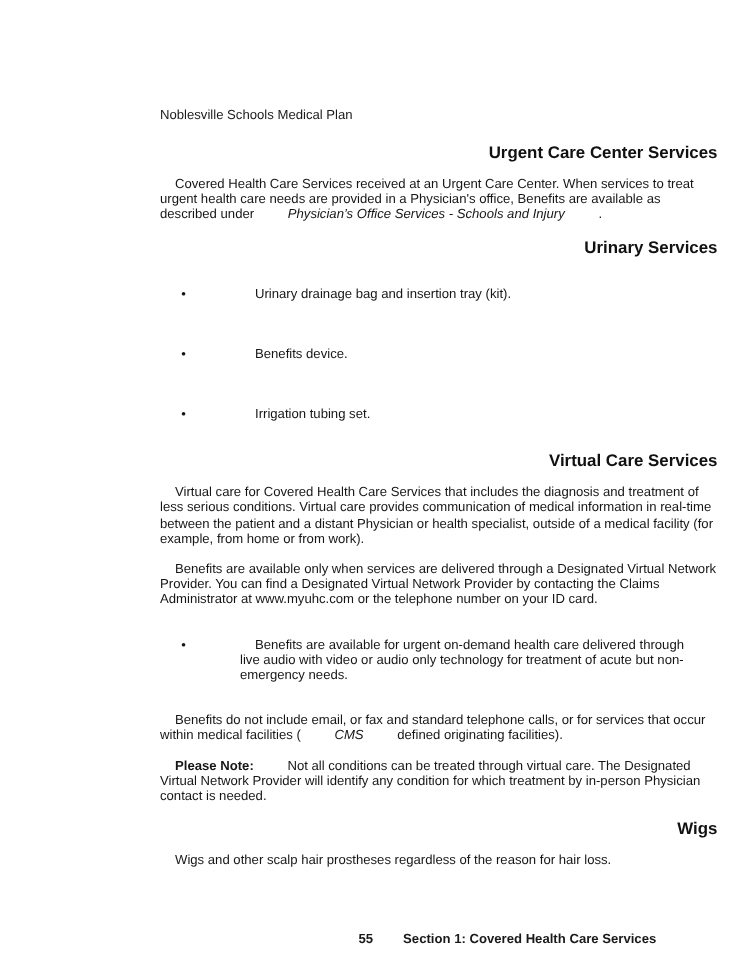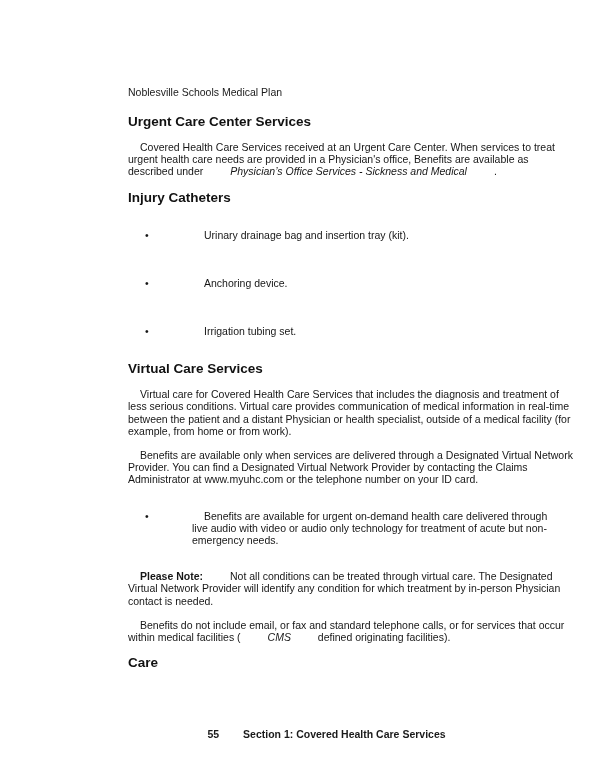--- a/index.html
+++ b/index.html
@@ -15,70 +15,70 @@
 
   .page-header {
     position: absolute; top: 38px; left: 68px; right: 63px;
     font-size: 10.5px; line-height: 12px; color: #1a1a1a;
   }
 
   .content { position: absolute; top: 54px; left: 68px; width: 470px; }
 
   .heading {
     font-size: 13.5px; font-weight: bold; color: #111;
-    margin-top: 12px; margin-bottom: 4px;
+    margin-top: 12px; margin-bottom: 4px; text-align: right;
   }
   .para {
     font-size: 10.5px; line-height: 12.2px; margin-bottom: 7px; color: #161616;
   }
   .bullet {
     display: flex; font-size: 10.5px; line-height: 12.2px; margin-bottom: 8px;
   }
   .bullet-glyph { flex: 0 0 28px; width: 28px; padding-left: 5px; }
   .bullet-text { flex: 1; }
 
   span.normal { font-style: normal; font-weight: inherit; }
   span.italic { font-style: italic; }
   span.bold   { font-weight: bold; }
 
   .page-footer {
-    position: absolute; top: 668px; left: 68px; right: 63px;
-    display: flex; justify-content: center; align-items: baseline;
+    position: absolute; top: 685px; left: 68px; right: 63px;
+    display: flex; justify-content: flex-end; align-items: baseline;
     font-size: 10.5px; font-weight: bold; color: #1a1a1a;
   }
 </style>
 </head>
 <body>
 
 <div class="page">
 
   <div class="page-header">
     <span>Noblesville Schools Medical Plan</span>
   </div>
 
   <div class="content">
 
     <div class="heading">Urgent Care Center Services</div>
     <p class="para">
       <span class="normal">Covered Health Care Services received at an Urgent Care Center. When services to treat urgent health care needs are provided in a Physician's office, Benefits are available as described under </span>
-      <span class="italic">Physician’s Office Services - Sickness and Medical</span>
+      <span class="italic">Physician’s Office Services - Schools and Injury</span>
       <span class="normal">.</span>
     </p>
 
-    <div class="heading">Injury Catheters</div>
+    <div class="heading">Urinary Services</div>
     <div class="bullet">
       <span class="bullet-glyph">•</span>
       <span class="bullet-text">
         <span class="normal">Urinary drainage bag and insertion tray (kit).</span>
       </span>
     </div>
     <div class="bullet">
       <span class="bullet-glyph">•</span>
       <span class="bullet-text">
-        <span class="normal">Anchoring device.</span>
+        <span class="normal">Benefits device.</span>
       </span>
     </div>
     <div class="bullet">
       <span class="bullet-glyph">•</span>
       <span class="bullet-text">
         <span class="normal">Irrigation tubing set.</span>
       </span>
     </div>
 
     <div class="heading">Virtual Care Services</div>
@@ -88,30 +88,33 @@
     <p class="para">
       <span class="normal">Benefits are available only when services are delivered through a Designated Virtual Network Provider. You can find a Designated Virtual Network Provider by contacting the Claims Administrator at www.myuhc.com or the telephone number on your ID card.</span>
     </p>
     <div class="bullet">
       <span class="bullet-glyph">•</span>
       <span class="bullet-text">
         <span class="normal">Benefits are available for urgent on-demand health care delivered through live audio with video or audio only technology for treatment of acute but non-emergency needs.</span>
       </span>
     </div>
     <p class="para">
-      <span class="bold">Please Note:</span>
-      <span class="normal"> Not all conditions can be treated through virtual care. The Designated Virtual Network Provider will identify any condition for which treatment by in-person Physician contact is needed.</span>
-    </p>
-    <p class="para">
       <span class="normal">Benefits do not include email, or fax and standard telephone calls, or for services that occur within medical facilities (</span>
       <span class="italic">CMS</span>
       <span class="normal"> defined originating facilities).</span>
     </p>
+    <p class="para">
+      <span class="bold">Please Note:</span>
+      <span class="normal"> Not all conditions can be treated through virtual care. The Designated Virtual Network Provider will identify any condition for which treatment by in-person Physician contact is needed.</span>
+    </p>
 
-    <div class="heading">Care</div>
+    <div class="heading">Wigs</div>
+    <p class="para">
+      <span class="normal">Wigs and other scalp hair prostheses regardless of the reason for hair loss.</span>
+    </p>
 
   </div>
 
   <div class="page-footer">
     <span>55</span>
     <span>Section 1: Covered Health Care Services</span>
   </div>
 
 </div>
 

